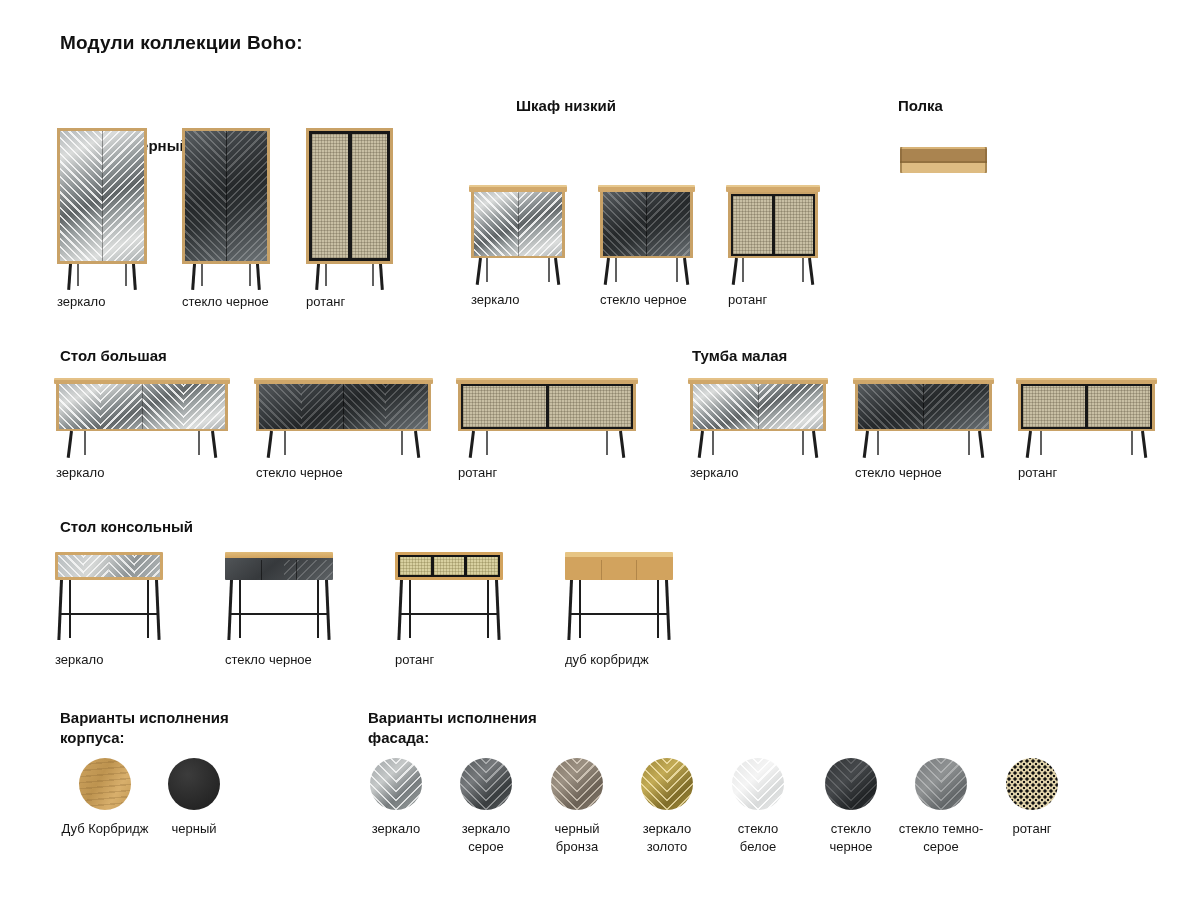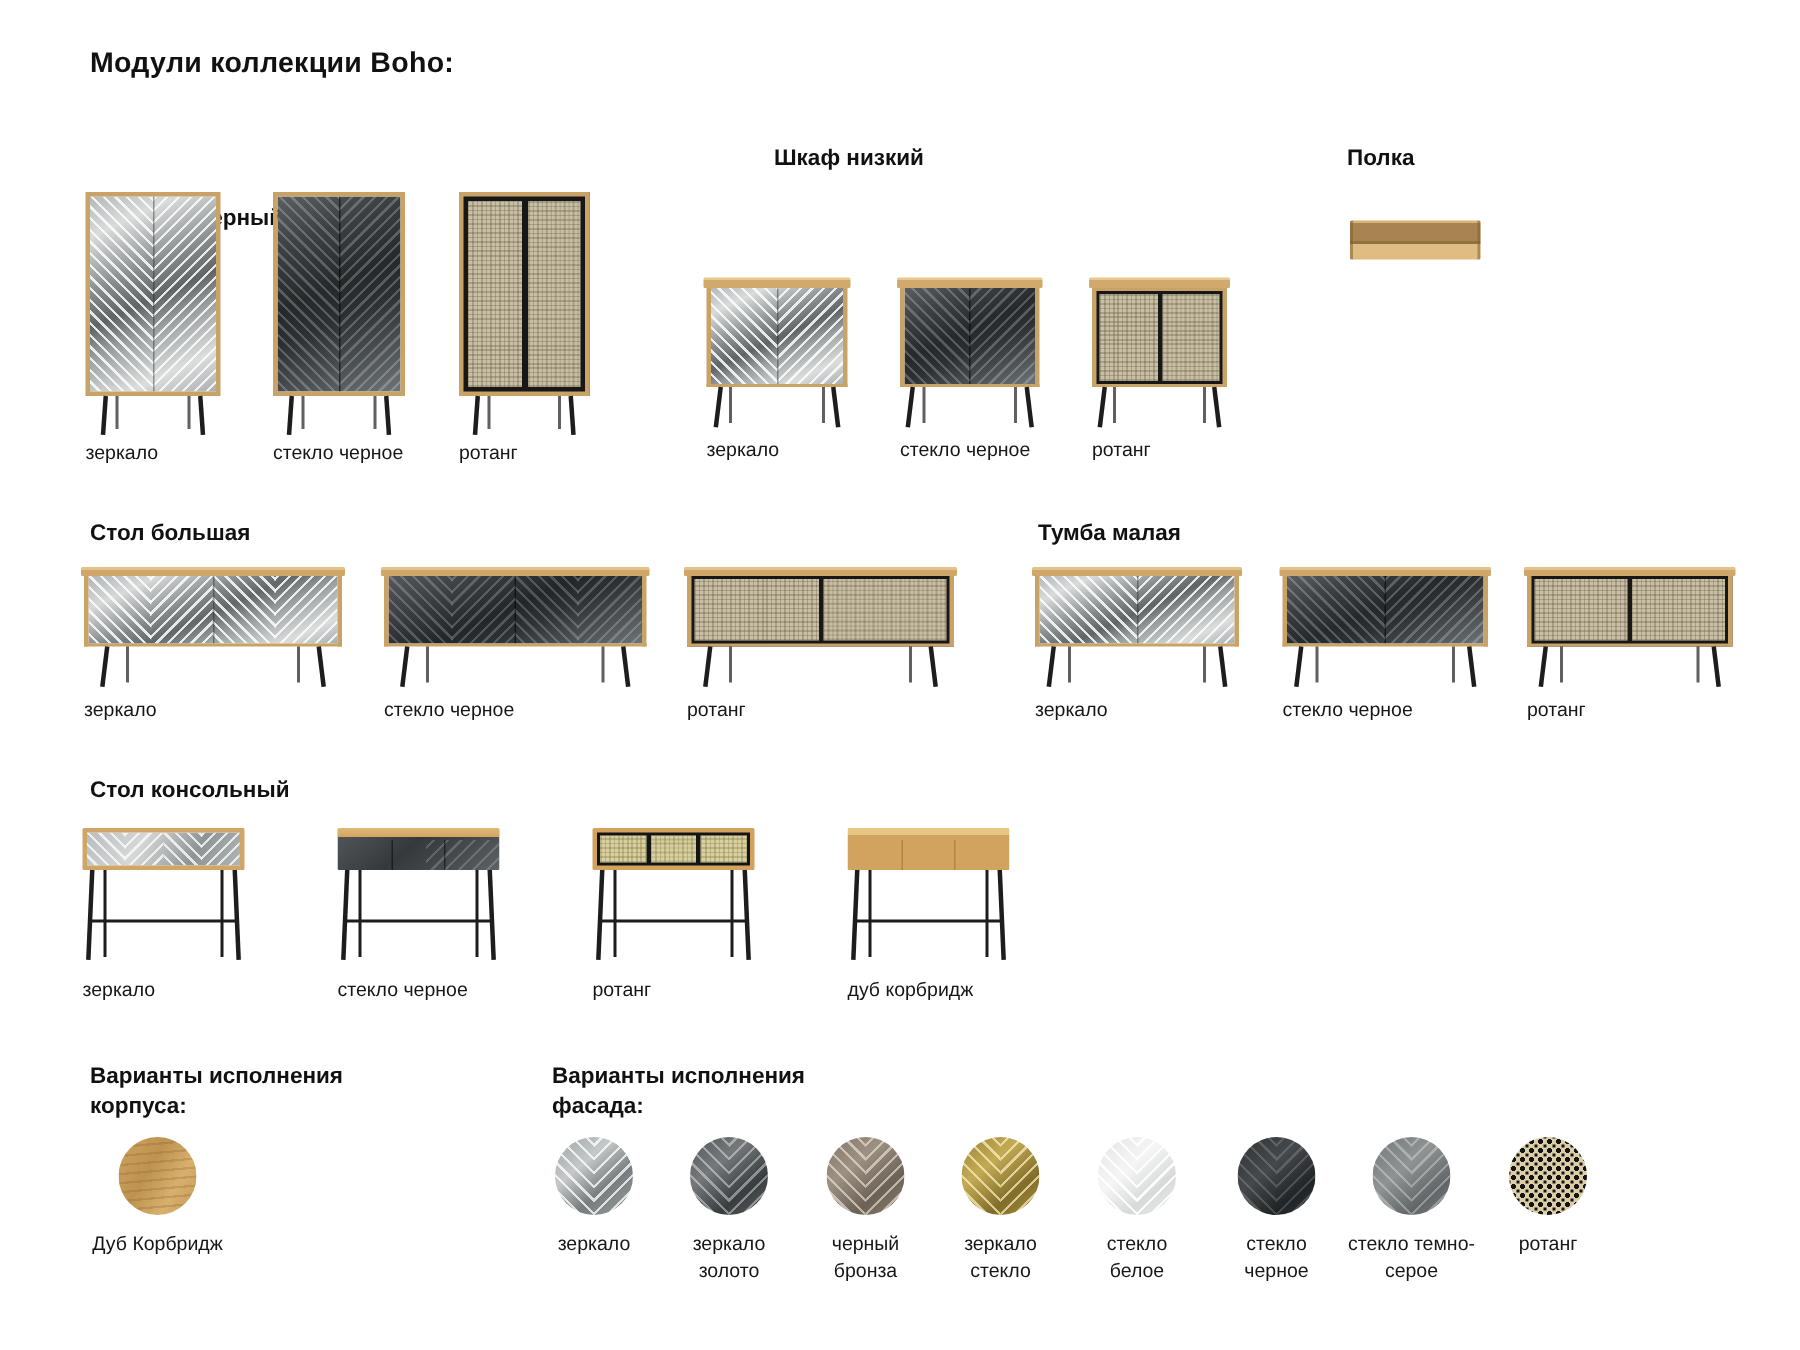--- a/index.html
+++ b/index.html
@@ -396,36 +396,40 @@
           <b class="bar"></b>
         </div>
     </div>
     <div class="plabel">дуб корбридж</div>
   </div>
 
   <div class="swbox" style="left:50px;top:758px;width:110px;">
     <div class="circle sw-oak"></div>
     <div class="slabel" style="white-space:nowrap;">Дуб Корбридж</div>
   </div>
+  <div class="swbox" style="left:139px;top:758px;width:110px;">
+    <div class="circle sw-black"></div>
+    <div class="slabel">черный</div>
+  </div>
 
   <div class="swbox" style="left:356px;top:758px;">
     <div class="circle sw-mirror"></div>
     <div class="slabel">зеркало</div>
   </div>
   <div class="swbox" style="left:446px;top:758px;">
     <div class="circle sw-mirror-grey"></div>
-    <div class="slabel">зеркало золото</div>
+    <div class="slabel">зеркало серое</div>
   </div>
   <div class="swbox" style="left:537px;top:758px;">
     <div class="circle sw-mirror-bronze"></div>
     <div class="slabel">черный бронза</div>
   </div>
   <div class="swbox" style="left:627px;top:758px;">
     <div class="circle sw-mirror-gold"></div>
-    <div class="slabel">зеркало стекло</div>
+    <div class="slabel">зеркало золото</div>
   </div>
   <div class="swbox" style="left:718px;top:758px;">
     <div class="circle sw-glass-white"></div>
     <div class="slabel">стекло белое</div>
   </div>
   <div class="swbox" style="left:811px;top:758px;">
     <div class="circle sw-glass-black"></div>
     <div class="slabel">стекло черное</div>
   </div>
   <div class="swbox" style="left:893px;top:758px;width:96px;">

